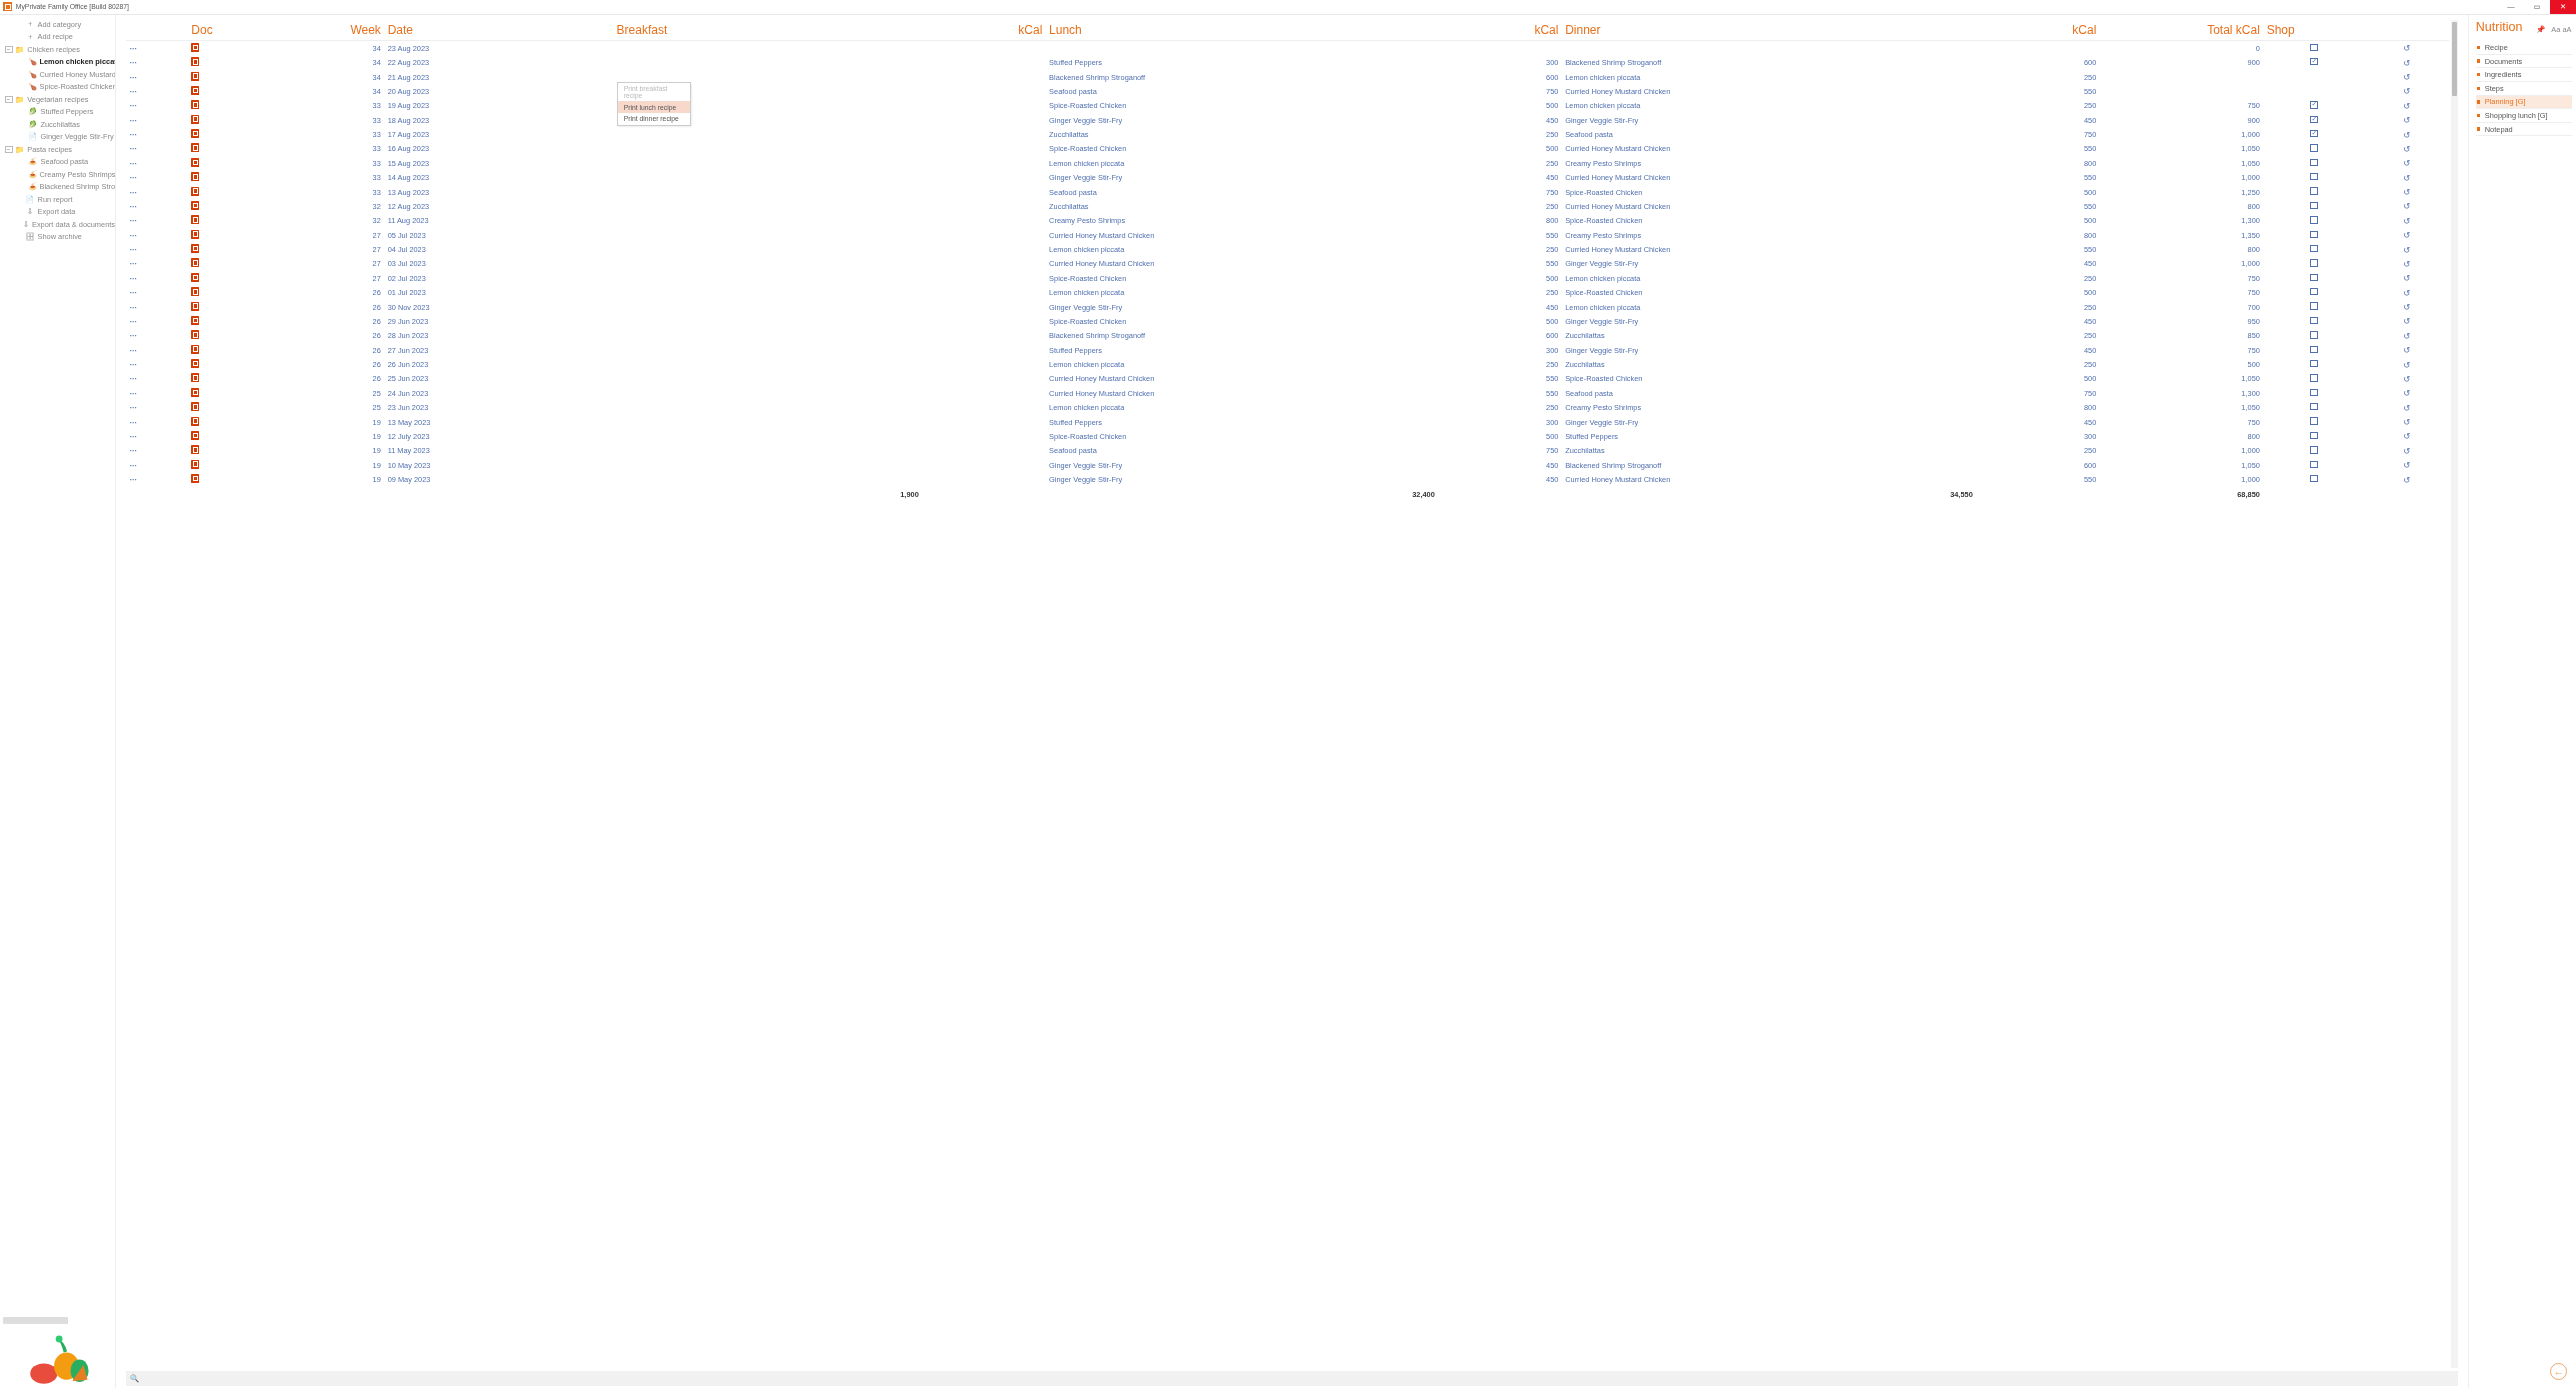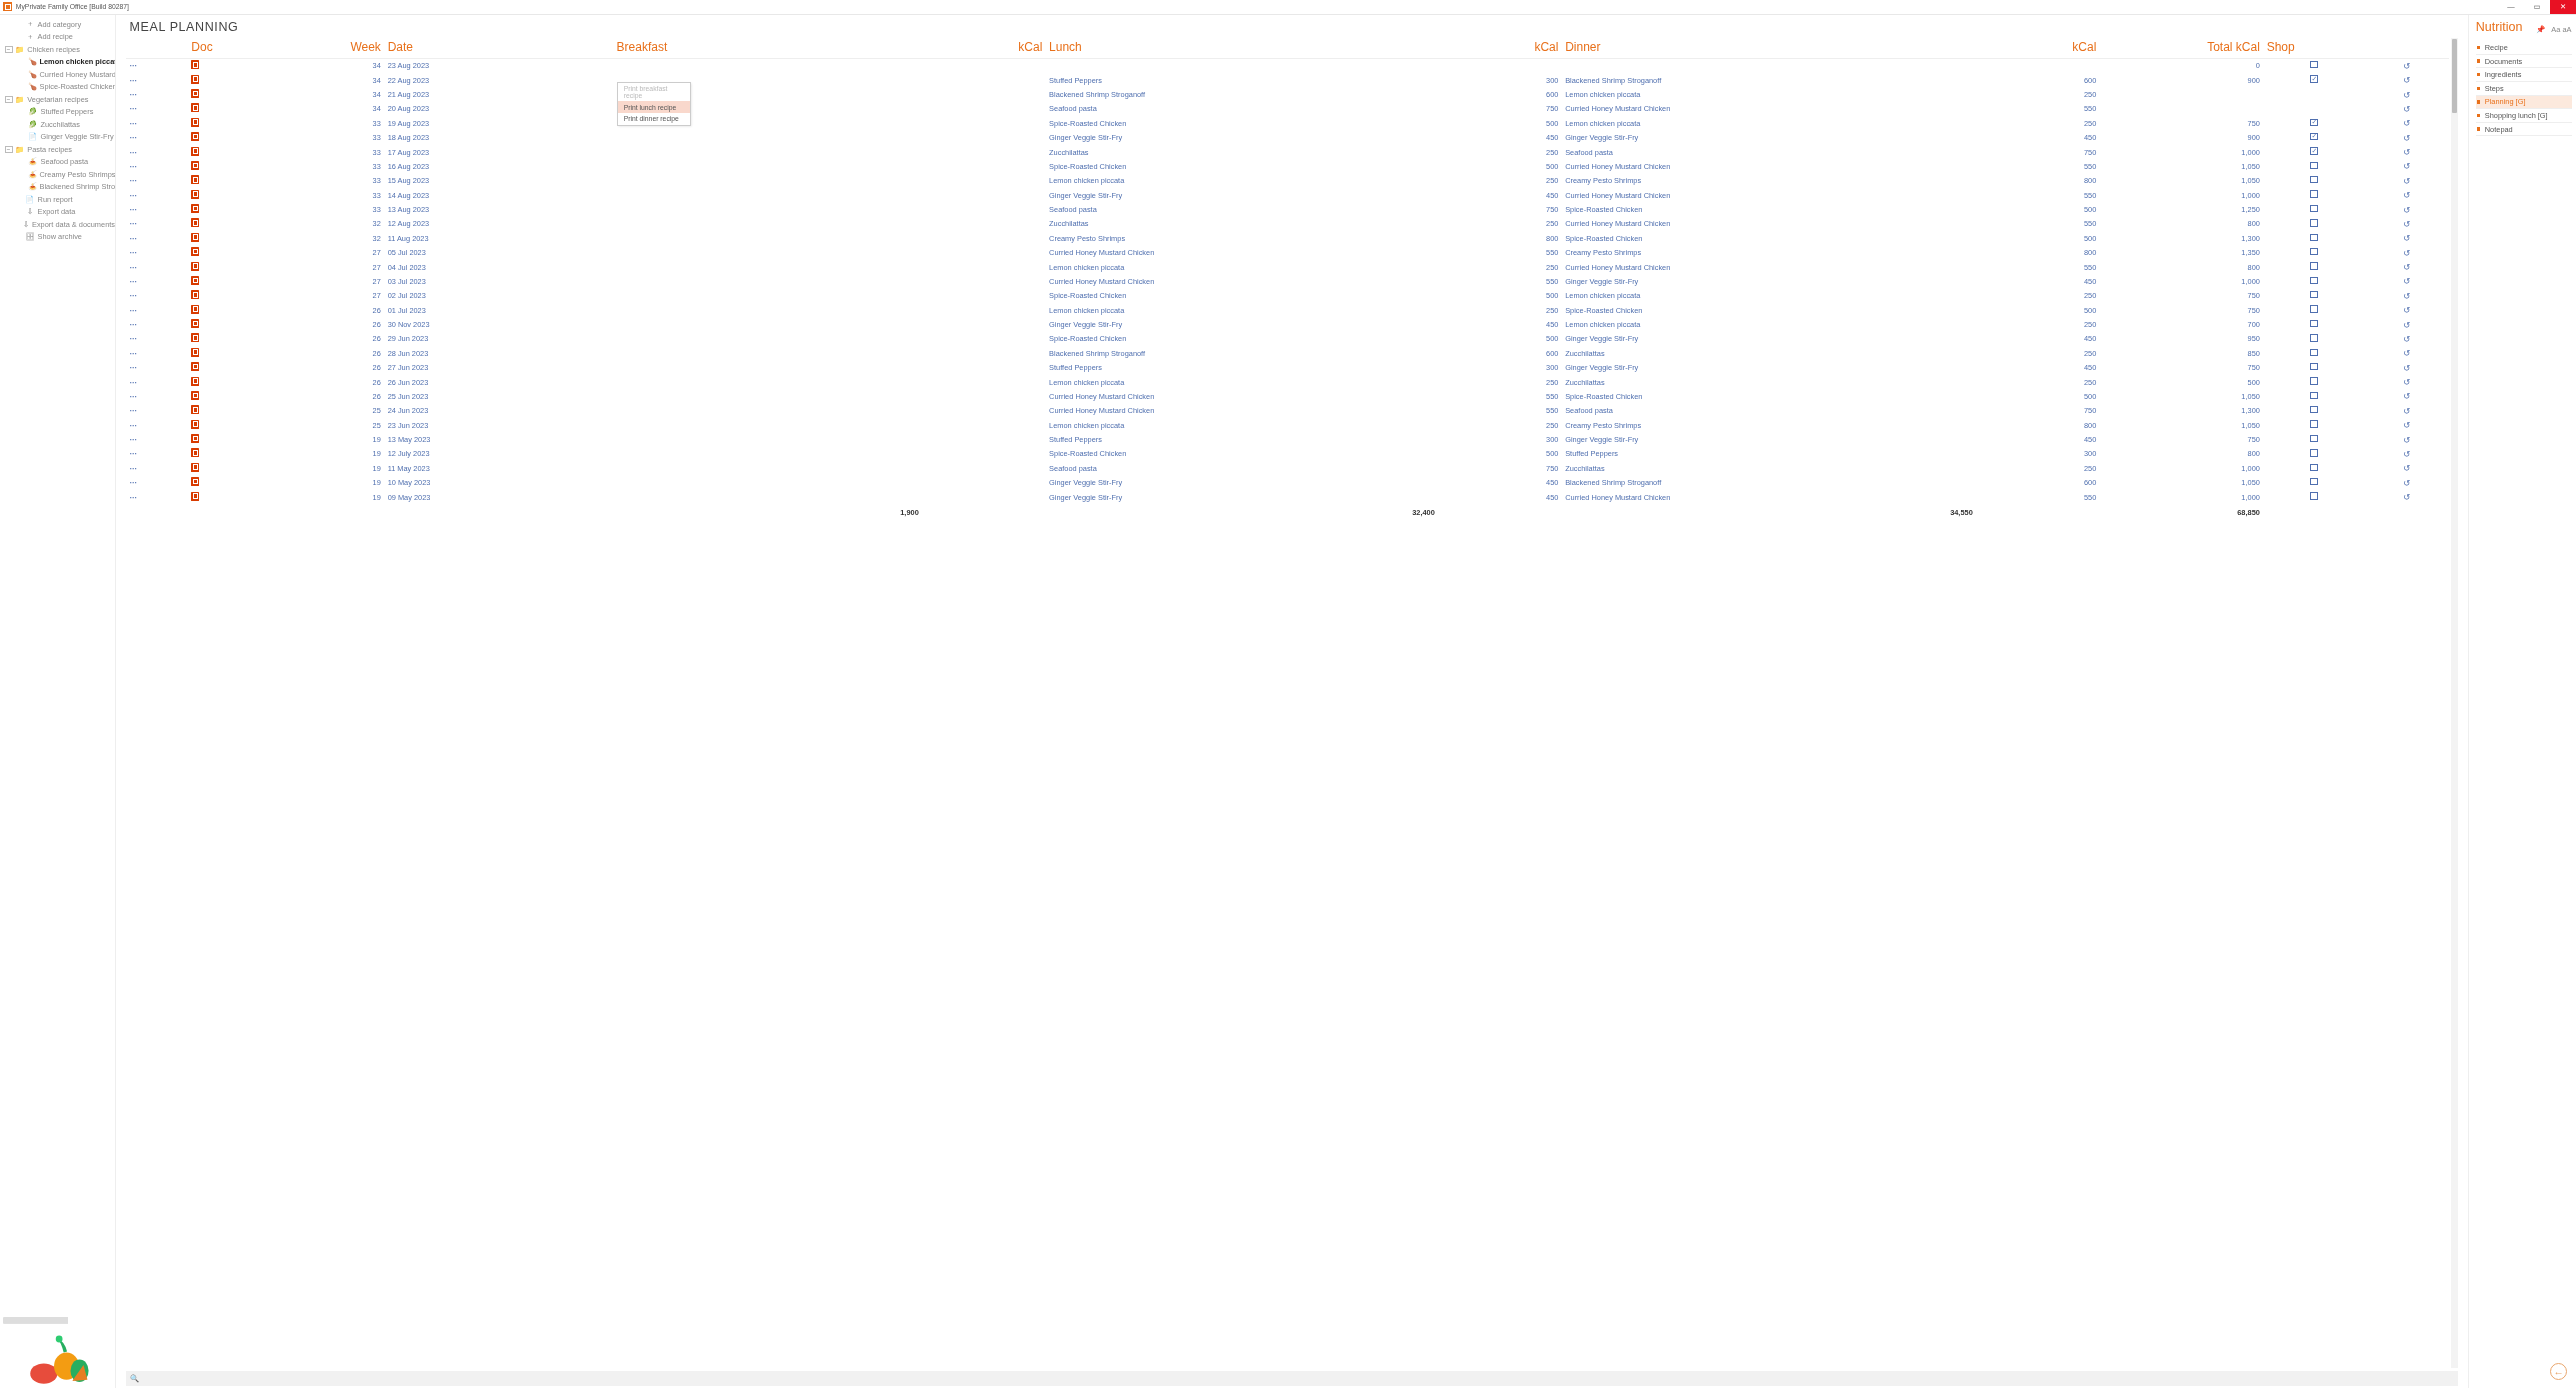--- a/index.html
+++ b/index.html
@@ -173,21 +173,20 @@
           <ellipse cx="75" cy="62" rx="22" ry="24" fill="#F39C12"></ellipse>
           <ellipse cx="98" cy="70" rx="16" ry="20" fill="#27AE60"></ellipse>
           <path d="M85 88 L105 60 L112 86 Z" fill="#E67E22"></path>
           <path d="M70 38 Q66 20 58 12 Q72 18 76 36" fill="#27AE60"></path>
           <circle cx="62" cy="14" r="6" fill="#2ECC71"></circle>
         </svg>
       </div>
     </div>
 
     <div class="center">
-      <div class="page-title">MEAL PLANNING</div>
 
       <div class="grid-wrap">
         <div class="grid">
           <table>
             <colgroup>
               <col style="width:17px">
                 <col style="width:23px">
               <col style="width:31px">
                 <col style="width:63px">
               <col style="width:85px">

